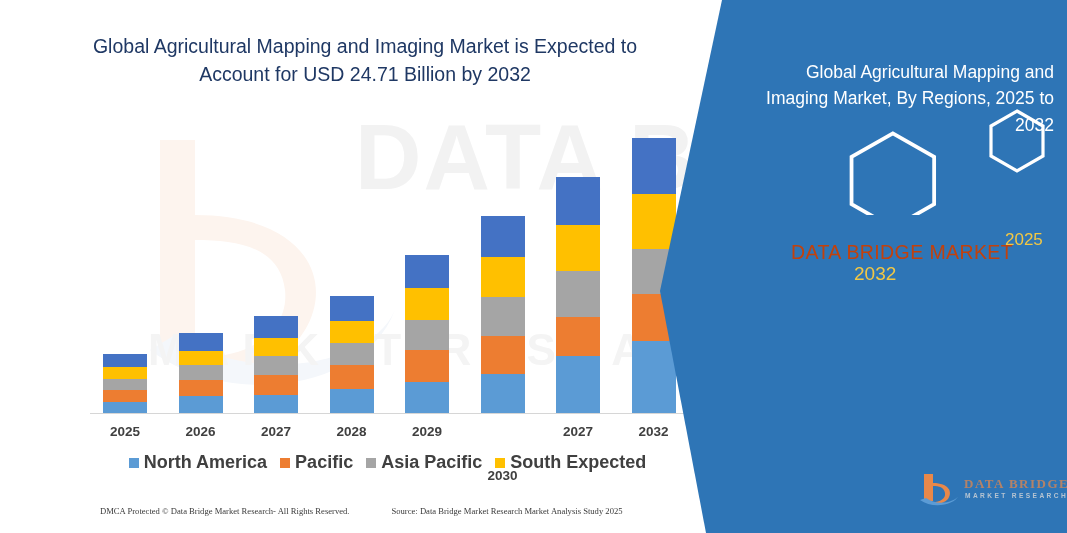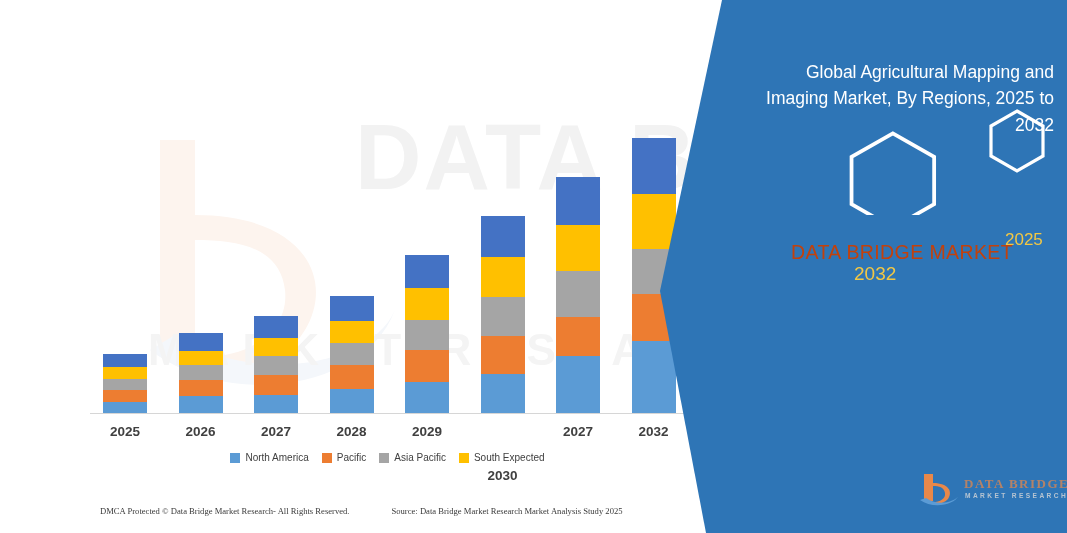--- a/index.html
+++ b/index.html
@@ -65,21 +65,21 @@
   }
 
   
   #legend {
     position:absolute; left:95px; top:452px; width:585px;
     display:flex; justify-content:center; align-items:center; gap:13px;
     z-index:3;
   }
   .legend-item { display:flex; align-items:center; gap:5px; }
   .legend-swatch { width:10px; height:10px; display:inline-block; }
-  .legend-label { font-size:10px; font-weight:400; color:#404040; white-space:nowrap; }
+  .legend-label { font-size:18px; font-weight:700; color:#404040; white-space:nowrap; }
 
   
   #footer {
     position:absolute; left:100px; top:506px; width:600px; z-index:3;
     display:flex; gap:42px;
     font-family:"Liberation Serif", serif;
     font-size:8.6px; color:#3a3a3a; white-space:nowrap;
   }
 
   
@@ -132,20 +132,21 @@
     <path d="M40 20 L75 20 L75 230 L40 230 Z" fill="#FDF4EE"></path>
     <path d="M75 95 C185 95 215 160 185 210 C160 252 95 255 60 235 C120 245 170 215 165 170 C160 128 120 120 75 120 Z" fill="#FDF4EE"></path>
     <path d="M30 230 C110 290 245 270 275 190 C250 248 130 265 55 215 Z" fill="#F4F7FB"></path>
   </svg>
   <div id="wm-line1">DATA BRIDGE</div>
   <div id="wm-line2">MARKET RESEARCH</div>
 </div>
 
 <div id="chart-panel">
 
+  <div id="chart-title">Global Agricultural Mapping and Imaging Market is Expected to Account for USD 24.71 Billion by 2032</div>
 
   <div id="plot-area">
       <div class="bar-group" style="left: 13px; width: 44px;">
         <div class="bar-seg" title="Middle East and Africa 2025" style="height: 13px; background: rgb(68, 114, 196);"></div>
         <div class="bar-seg" title="South America 2025" style="height: 12px; background: rgb(255, 192, 0);"></div>
         <div class="bar-seg" title="Asia Pacific 2025" style="height: 11px; background: rgb(165, 165, 165);"></div>
         <div class="bar-seg" title="Europe 2025" style="height: 12px; background: rgb(237, 125, 49);"></div>
         <div class="bar-seg" title="North America 2025" style="height: 11px; background: rgb(91, 155, 213);"></div>
       </div>
       <div class="bar-group" style="left: 88.5px; width: 44px;">

